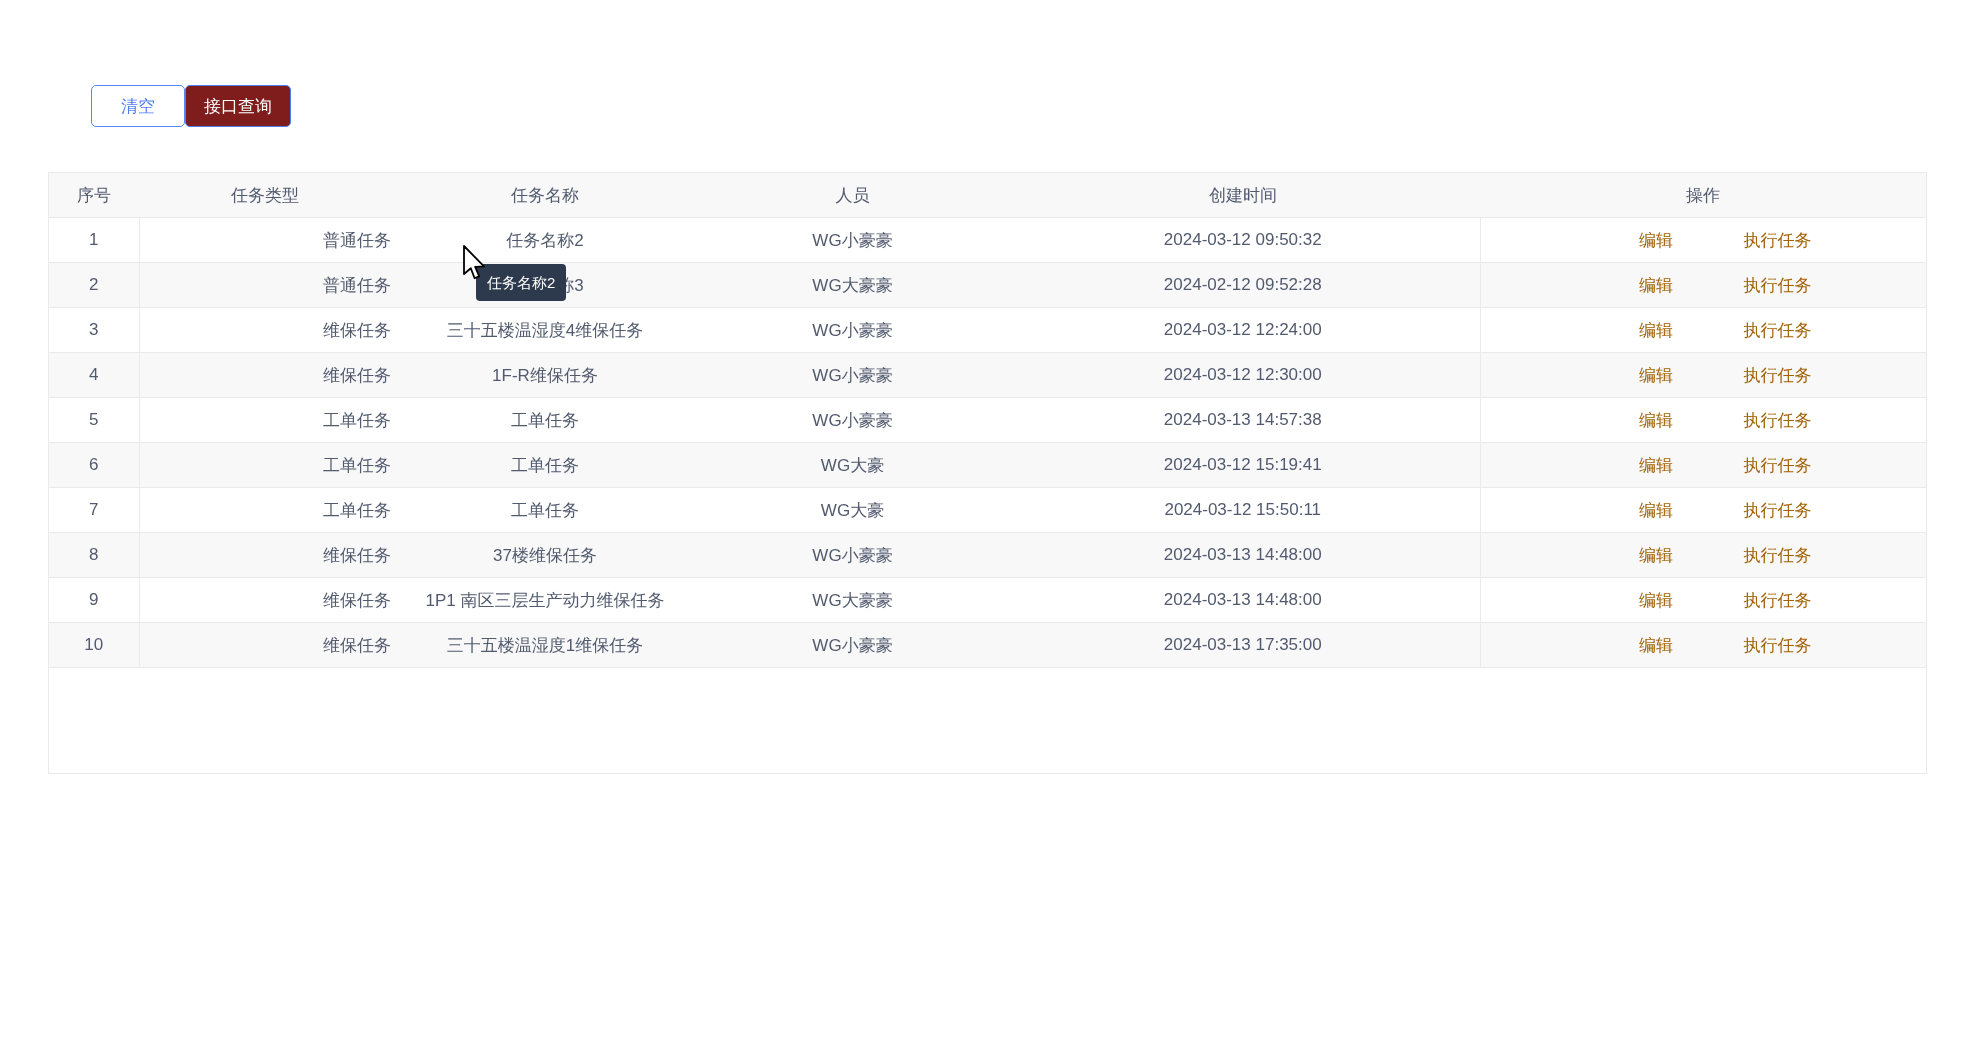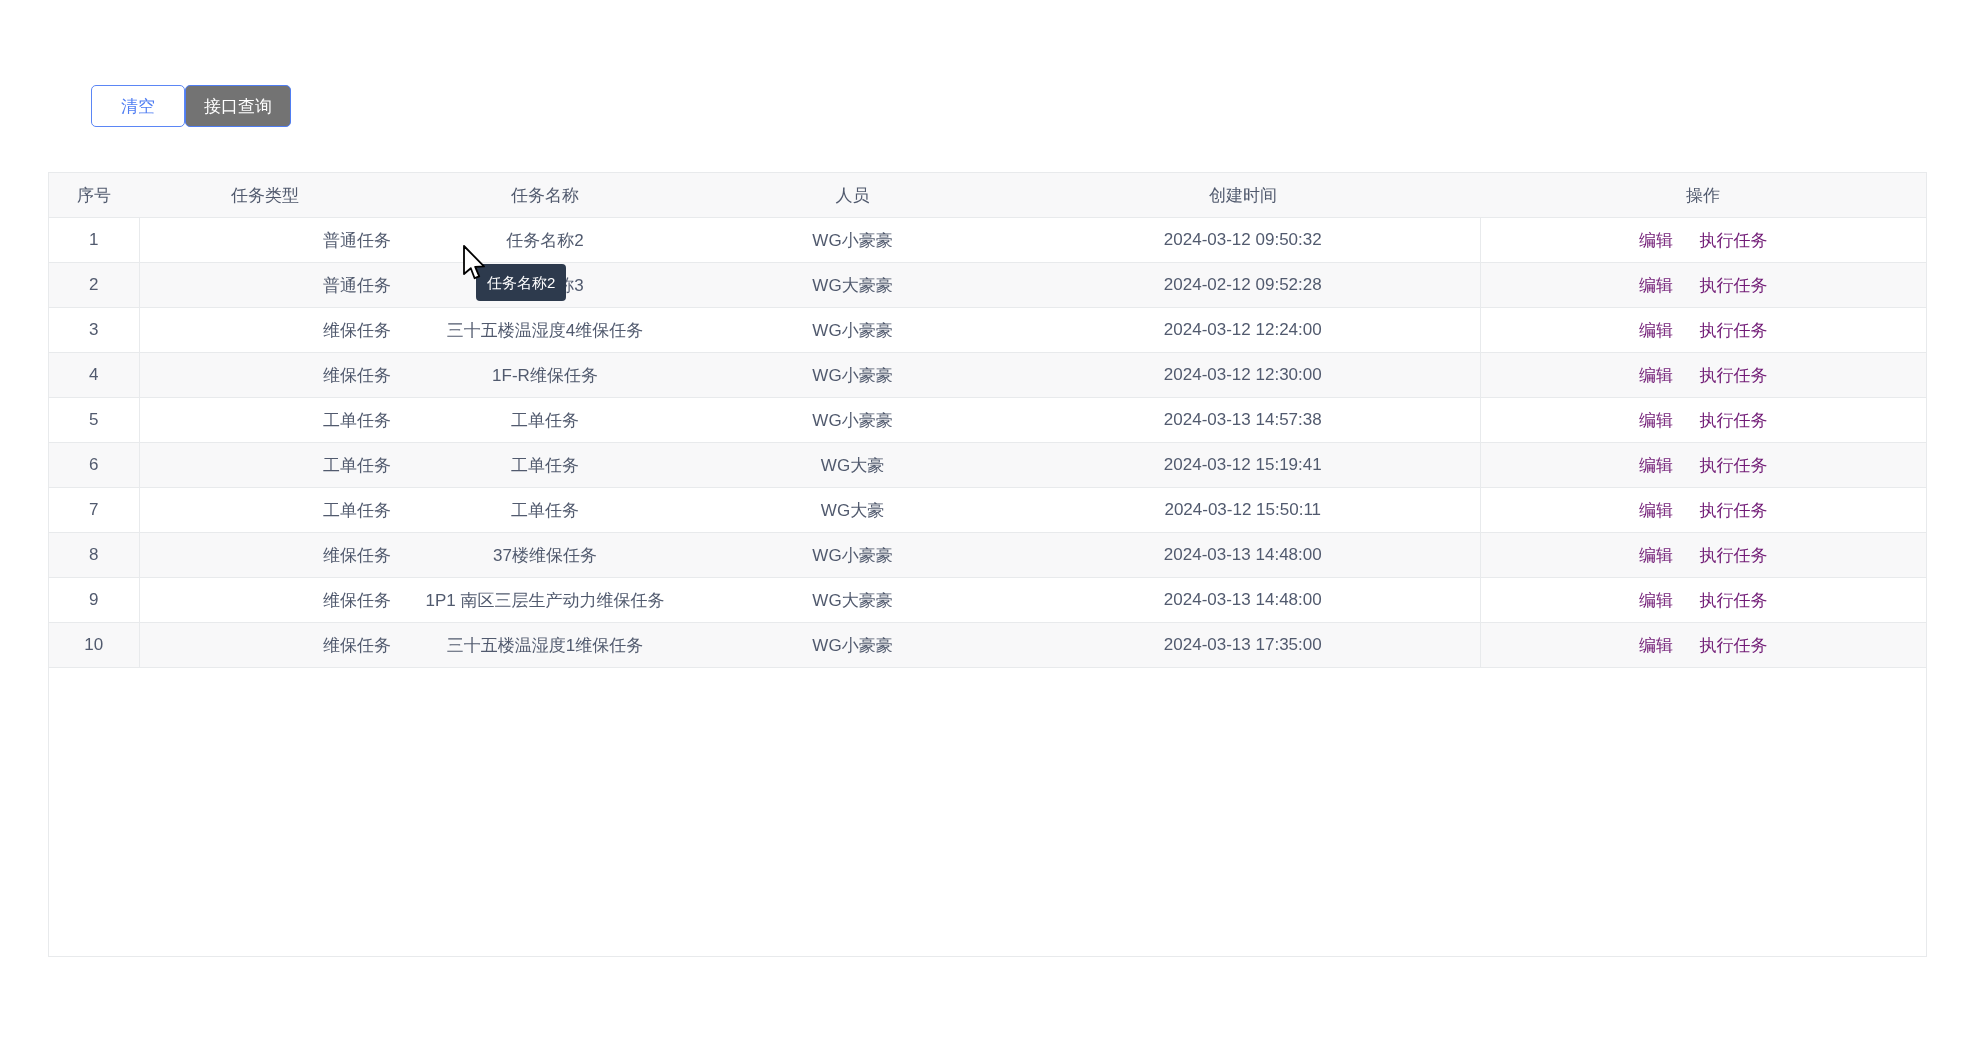--- a/index.html
+++ b/index.html
@@ -8,40 +8,40 @@
     font-family:"Liberation Sans","DejaVu Sans",sans-serif;
     color:#515a6e;overflow:hidden;
   }
   .toolbar{position:absolute;left:50px;top:85px;display:flex;margin-left:41px;}
   .btn{
     height:42px;min-width:94px;padding:0 18px;font-size:17px;
     border-radius:5px;cursor:pointer;box-sizing:border-box;
     font-family:inherit;display:inline-flex;align-items:center;justify-content:center;
   }
   .btn.ghost{background:#ffffff;border:1px solid #5b86f5;color:#4f7df2;}
-  .btn.primary{background:#737373;border:1px solid #4f7df2;color:#ffffff;}
+  .btn.primary{background:#7f1d1d;border:1px solid #4f7df2;color:#ffffff;}
 
   .table-wrap{
-    position:absolute;left:48px;top:172px;width:1879px;height:785px;
+    position:absolute;left:48px;top:172px;width:1879px;height:602px;
     border:1px solid #e8eaec;box-sizing:border-box;background:#ffffff;
   }
   table{border-collapse:collapse;table-layout:fixed;width:1877px;font-size:17px;}
   th{
     height:44px;background:#f8f8f9;font-weight:400;color:#515a6e;
     border-bottom:1px solid #e8eaec;text-align:center;padding:0;
   }
   td{
     height:44px;text-align:center;border-bottom:1px solid #e8eaec;
     color:#515a6e;padding:0;white-space:nowrap;overflow:hidden;
   }
   tbody tr:nth-child(even) td{background:#f8f8f9;}
   td.c-type{text-align:right;padding-left:30px;}
   td.c-index{border-right:1px solid #e8eaec;}
   td.c-actions{border-left:1px solid #e8eaec;}
-  .link{color:#701a75;cursor:pointer;text-decoration:none;}
+  .link{color:#a16207;cursor:pointer;text-decoration:none;margin-left:44px;}
   .link.edit{margin-right:22px;}
 
   .tooltip{
     position:absolute;left:476px;top:264px;z-index:5;
     background:#2d3a4d;color:#ffffff;font-size:15px;line-height:21px;
     padding:8px 11px;border-radius:4px;white-space:nowrap;
   }
   .cursor{position:absolute;left:462px;top:245px;z-index:6;}
 </style>
 </head>

